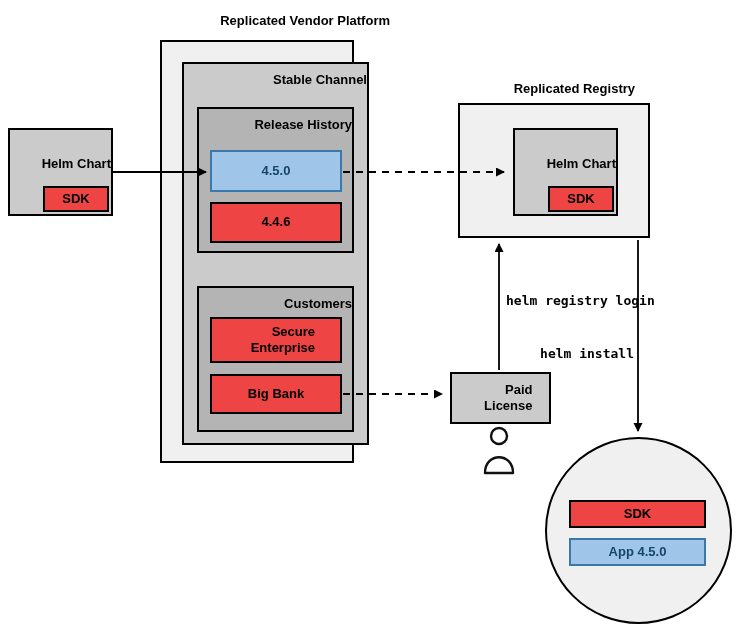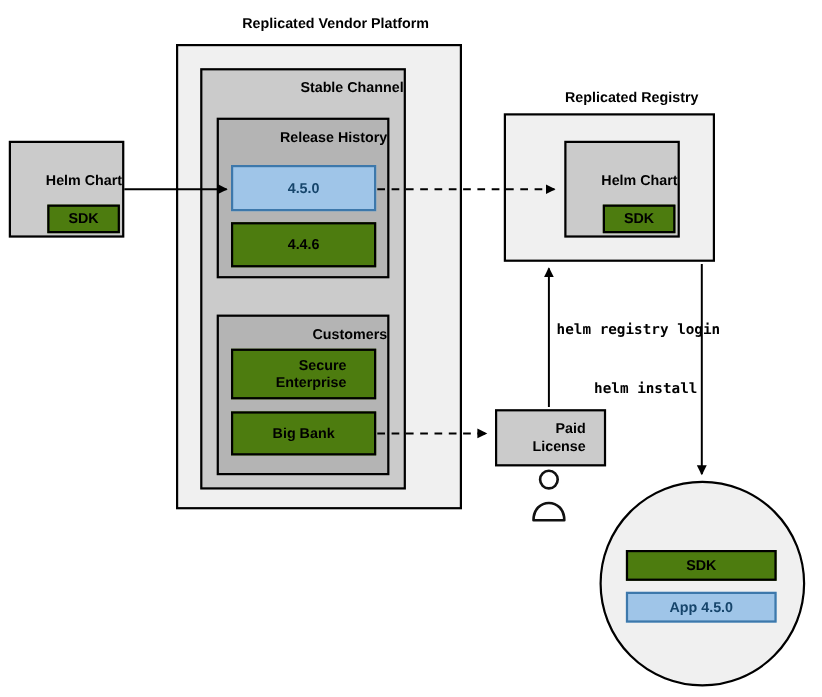--- a/index.html
+++ b/index.html
@@ -10,38 +10,38 @@
   body{background:#fff;font-family:"Liberation Sans",sans-serif;}
   .canvas{position:relative;width:747px;height:634px;background:#fff;overflow:hidden;}
   .abs{position:absolute;}
   .box{position:absolute;border:2px solid #000;}
   .lbl{font-weight:bold;font-size:13px;color:#000;text-align:right;line-height:1.25;}
   .hl-text{color:var(--hl-text);}
   .flexc{display:flex;align-items:center;justify-content:center;}
   .g-light{background:var(--g-light);}
   .g-mid{background:var(--g-mid);}
   .g-dark{background:var(--g-dark);}
-  .white{background:#4d7c0f;}
+  .white{background:#ef4444;}
   .blue{background:var(--hl-fill);border-color:var(--hl-border);}
   .mono{font-family:"DejaVu Sans Mono",monospace;font-weight:bold;font-size:13px;color:#000;}
   .title-row{position:absolute;left:0;right:0;top:8px;}
   svg.overlay{position:absolute;left:0;top:0;z-index:5;pointer-events:none;}
   .solid{stroke:#000;stroke-width:1.8;}
   .dashed{stroke:#000;stroke-width:1.8;stroke-dasharray:7 6;}
   .edge-label{position:absolute;z-index:6;}
   .circle{border-radius:50%;}
 </style>
 </head>
 <body>
 
 <div class="canvas">
 
   <div class="abs lbl" style="left:160px;top:13px;width:230px;">Replicated Vendor Platform</div>
 
-  <div class="box g-light" style="left:160px;top:40px;width:260px;height:423px;padding-left:40px;">
+  <div class="box g-light" style="left:160px;top:40px;width:194px;height:423px;padding-left:40px;">
 
     <div class="box g-mid" style="left:20px;top:20px;width:187px;height:383px;">
       <div class="title-row lbl">Stable Channel</div>
 
       <div class="box g-dark" style="left:13px;top:43px;width:157px;height:146px;">
         <div class="title-row lbl">Release History</div>
 
         <div class="box blue flexc" style="left:11px;top:41px;width:132px;height:42px;">
           <div class="lbl hl-text">4.5.0</div>
         </div>

